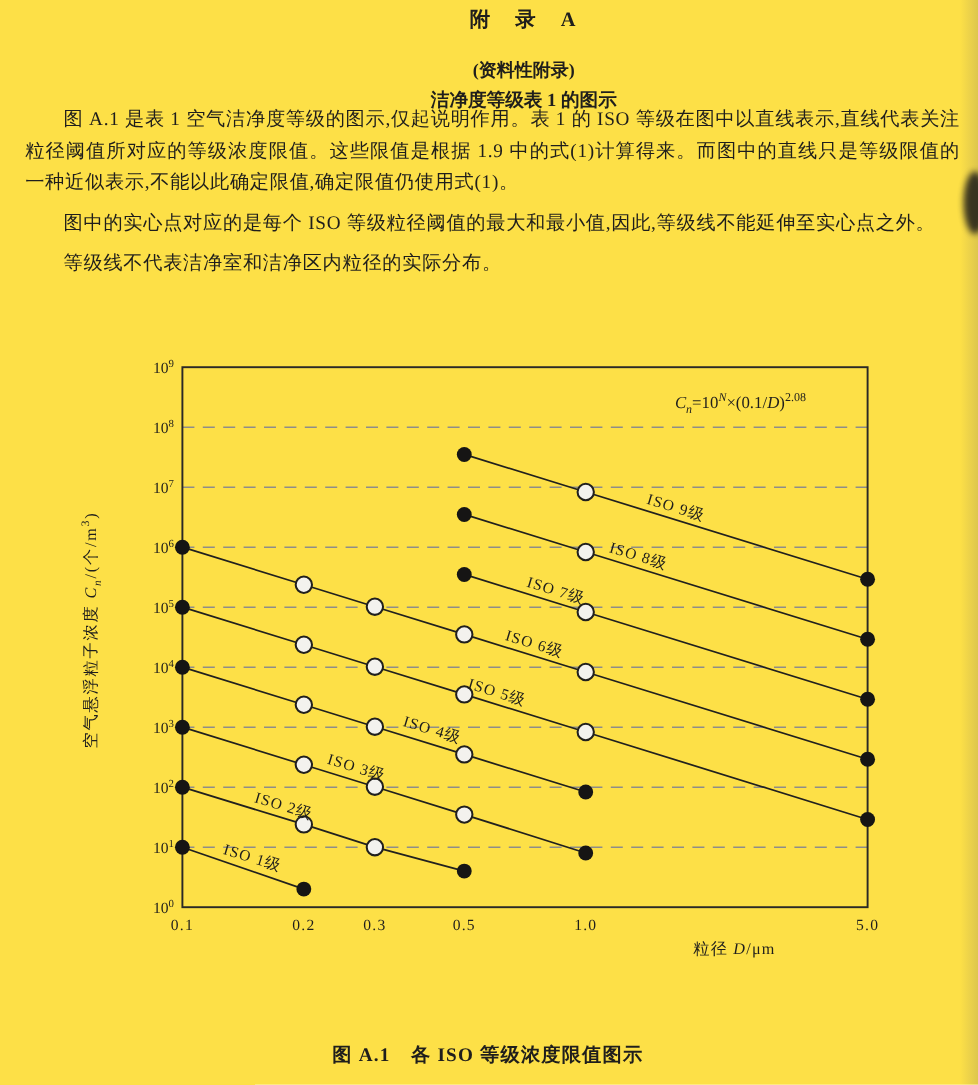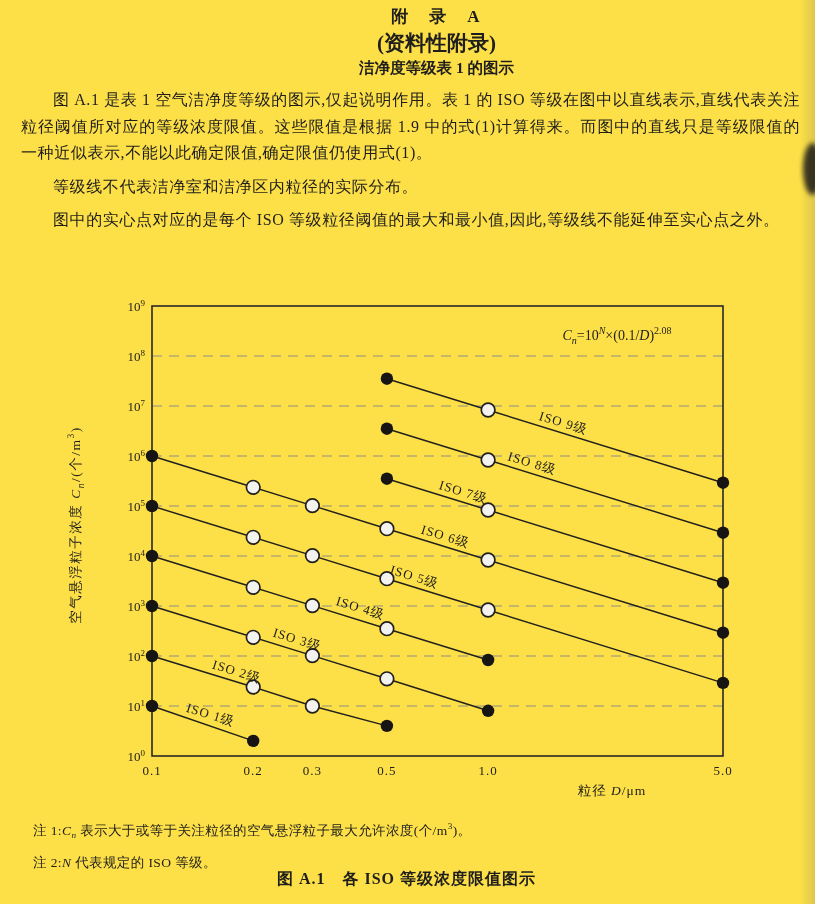--- a/index.html
+++ b/index.html
@@ -6,21 +6,21 @@
   .page{
     position:relative;
     width:815px;height:904px;
     background:#fde047;
     font-family:"Liberation Serif","DejaVu Serif",serif;
     color:#1f1e1c;
     overflow:hidden;
   }
   .titles{position:absolute;left:58px;right:0;top:5px;text-align:center;font-weight:bold;}
   .t1{font-size:17px;line-height:24px;letter-spacing:2px;}
-  .t2{font-size:21px;line-height:24px;margin-top:2px;}
+  .t2{font-size:15px;line-height:24px;margin-top:18px;}
   .t3{font-size:15.5px;line-height:24px;margin-top:1px;text-align:center;}
   .body-text{
     position:absolute;top:87px;left:21px;right:15px;
     font-size:16px;line-height:26.5px;text-align:justify;
     letter-spacing:0.6px;
   }
   .body-text p{margin:0 0 7px 0;text-indent:2em;}
   #chart-svg{position:absolute;left:0;top:280px;}
   .notes{
     position:absolute;left:33px;right:20px;top:816px;
@@ -50,22 +50,22 @@
 <div class="page">
 
   <header class="titles">
     <div class="t1">附　录　A</div>
     <div class="t2">(资料性附录)</div>
     <div class="t3">洁净度等级表 1 的图示</div>
   </header>
 
   <section class="body-text">
     <p>图 A.1 是表 1 空气洁净度等级的图示,仅起说明作用。表 1 的 ISO 等级在图中以直线表示,直线代表关注粒径阈值所对应的等级浓度限值。这些限值是根据 1.9 中的式(1)计算得来。而图中的直线只是等级限值的一种近似表示,不能以此确定限值,确定限值仍使用式(1)。</p>
+    <p>图中的实心点对应的是每个 ISO 等级粒径阈值的最大和最小值,因此,等级线不能延伸至实心点之外。</p>
     <p>等级线不代表洁净室和洁净区内粒径的实际分布。</p>
-    <p>图中的实心点对应的是每个 ISO 等级粒径阈值的最大和最小值,因此,等级线不能延伸至实心点之外。</p>
   </section>
 
   <svg id="chart-svg" width="815" height="530" viewBox="0 0 815 530">
       <line x1="152" x2="723" y1="426" y2="426" stroke="#8f8d88" stroke-width="1.15" stroke-dasharray="10 7"></line>
       <line x1="152" x2="723" y1="376" y2="376" stroke="#8f8d88" stroke-width="1.15" stroke-dasharray="10 7"></line>
       <line x1="152" x2="723" y1="326" y2="326" stroke="#8f8d88" stroke-width="1.15" stroke-dasharray="10 7"></line>
       <line x1="152" x2="723" y1="276" y2="276" stroke="#8f8d88" stroke-width="1.15" stroke-dasharray="10 7"></line>
       <line x1="152" x2="723" y1="226" y2="226" stroke="#8f8d88" stroke-width="1.15" stroke-dasharray="10 7"></line>
       <line x1="152" x2="723" y1="176" y2="176" stroke="#8f8d88" stroke-width="1.15" stroke-dasharray="10 7"></line>
       <line x1="152" x2="723" y1="126" y2="126" stroke="#8f8d88" stroke-width="1.15" stroke-dasharray="10 7"></line>
@@ -140,22 +140,18 @@
       <text x="253.2" y="495" text-anchor="middle" font-size="13" letter-spacing="1" font-family="&quot;Liberation Serif&quot;,&quot;DejaVu Serif&quot;,serif">0.2</text>
       <text x="312.4" y="495" text-anchor="middle" font-size="13" letter-spacing="1" font-family="&quot;Liberation Serif&quot;,&quot;DejaVu Serif&quot;,serif">0.3</text>
       <text x="386.9" y="495" text-anchor="middle" font-size="13" letter-spacing="1" font-family="&quot;Liberation Serif&quot;,&quot;DejaVu Serif&quot;,serif">0.5</text>
       <text x="488.1" y="495" text-anchor="middle" font-size="13" letter-spacing="1" font-family="&quot;Liberation Serif&quot;,&quot;DejaVu Serif&quot;,serif">1.0</text>
       <text x="723.0" y="495" text-anchor="middle" font-size="13" letter-spacing="1" font-family="&quot;Liberation Serif&quot;,&quot;DejaVu Serif&quot;,serif">5.0</text>
       <text x="612" y="515" text-anchor="middle" font-size="13.5" letter-spacing="1" font-family="&quot;Liberation Serif&quot;,&quot;DejaVu Serif&quot;,serif"><tspan font-size="13.5">粒径  </tspan><tspan font-size="13.5" font-style="italic">D</tspan><tspan font-size="13.5">/μm</tspan></text>
       <text transform="translate(80 245) rotate(-90)" text-anchor="middle" font-size="13.5" letter-spacing="1.5" font-family="&quot;Liberation Serif&quot;,&quot;DejaVu Serif&quot;,serif"><tspan font-size="13.5">空气悬浮粒子浓度  </tspan><tspan font-size="13.5" font-style="italic">C</tspan><tspan dy="4" font-size="9.5" font-style="italic">n</tspan><tspan dy="-4" font-size="13.5">/(个/m</tspan><tspan dy="-6" font-size="9.5">3</tspan><tspan dy="6" font-size="13.5">)</tspan></text>
       <text x="617" y="60" text-anchor="middle" font-size="14" font-family="&quot;Liberation Serif&quot;,&quot;DejaVu Serif&quot;,serif"><tspan font-size="14" font-style="italic">C</tspan><tspan dy="4" font-size="10" font-style="italic">n</tspan><tspan dy="-4" font-size="14">=10</tspan><tspan dy="-6" font-size="10" font-style="italic">N</tspan><tspan dy="6" font-size="14">×(0.1/</tspan><tspan font-size="14" font-style="italic">D</tspan><tspan font-size="14">)</tspan><tspan dy="-6" font-size="10">2.08</tspan></text>
     </svg>
 
-  <section class="notes">
-    <div class="note"><span>注 1:</span><span class="it">C</span><sub class="it">n</sub><span> 表示大于或等于关注粒径的空气悬浮粒子最大允许浓度(个/m</span><sup>3</sup><span>)。</span></div>
-    <div class="note"><span>注 2:</span><span class="it">N</span><span> 代表规定的 ISO 等级。</span></div>
-  </section>
 
   <div class="caption">图 A.1　各 ISO 等级浓度限值图示</div>
 
   <div class="edge-shade"></div>
   <div class="smudge"></div>
 </div>
 
 </body></html>

